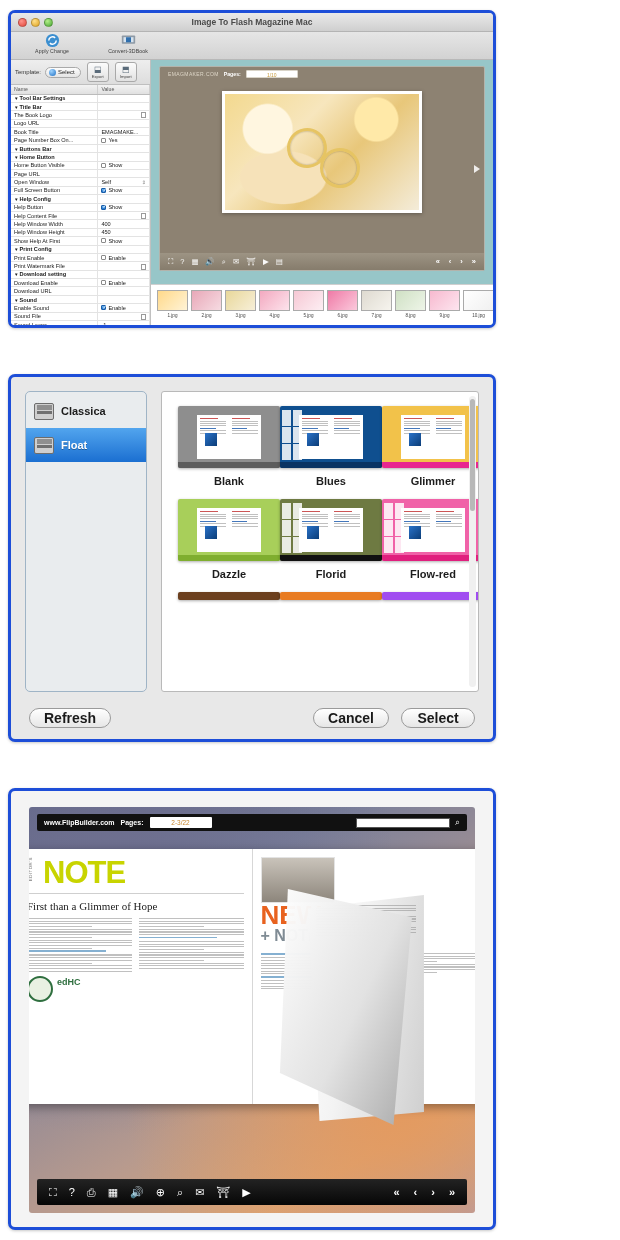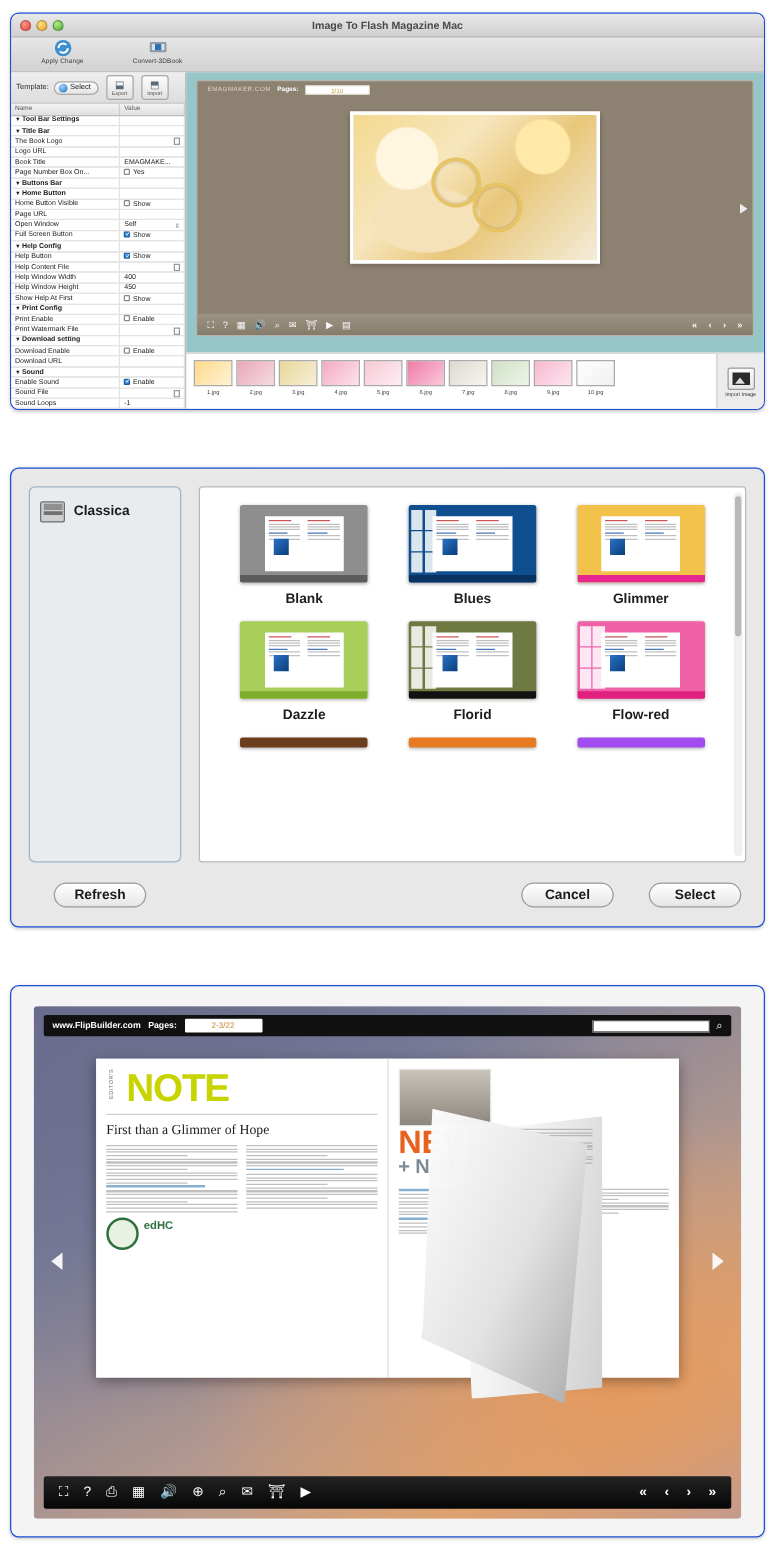--- a/index.html
+++ b/index.html
@@ -6,23 +6,23 @@
   body {
     width:620px; height:1240px;
     background:#ffffff;
     font-family:"Liberation Sans", sans-serif;
     -webkit-font-smoothing:antialiased;
     overflow:hidden;
   }
 
   
   .panel {
-    position:absolute; left:8px; width:604px;
+    position:absolute; left:8px; width:488px;
     background:#f2f2f2;
-    border:1px solid #1d4ed8;
+    border:3px solid #1d4ed8;
     border-radius:7px;
     box-shadow:0 1px 3px rgba(0,0,0,.22);
     overflow:hidden;
   }
 
   
   #panel1 { top:10px; height:318px; background:#ececec; }
   .titlebar {
     height:19px;
     background:linear-gradient(#e9e9e9,#cfcfcf);
@@ -221,22 +221,22 @@
     background:#f0f0f0; border-radius:4px;
   }
   .vthumb { position:absolute; top:3px; left:1px; width:5px; height:112px;
             background:#b8b8b8; border-radius:3px; }
 
   .p2-foot { height:52px; display:flex; align-items:center; padding:0 18px; }
   .cap-btn {
     height:20px; min-width:74px; padding:0 14px;
     background:linear-gradient(#ffffff,#e6e6e6);
     border:1px solid #9a9a9a; border-radius:10px;
-    font-size:11px; color:#1a1a1a;
-    display:flex; align-items:center; justify-content:center;margin-left:16px;
+    font-size:14px; color:#1a1a1a;
+    display:flex; align-items:center; justify-content:center;
   }
   .foot-right { margin-left:auto; display:flex; gap:12px; }
 
   
   #panel3 { top:788px; height:442px; background:#f4f4f4; }
   .p3-stage {
     position:absolute; left:18px; right:18px; top:16px; bottom:14px;
     border-radius:3px; overflow:hidden;
     background:
       radial-gradient(ellipse at 82% 74%, #e49a5f 0%, rgba(228,154,95,0) 52%),
@@ -594,20 +594,27 @@
 <div class="panel" id="panel2">
   <div class="p2-inner">
     <div class="type-list" id="type-list">
         <div class="type-item">
           <div class="tico">
             <span class="bar"></span>
             <span class="bar2"></span>
           </div>
           <span>Classica</span>
         </div>
+        <div class="type-item sel">
+          <div class="tico">
+            <span class="bar"></span>
+            <span class="bar2"></span>
+          </div>
+          <span>Float</span>
+        </div>
       </div>
 
     <div class="tpl-grid-wrap">
       <div class="tpl-grid" id="tpl-grid">
           <div class="tpl-cell">
             <div class="tpl-thumb" style="background: rgb(142, 142, 142);">
               <div class="tpl-paper">
                 <div class="pg">
                   <div class="tpl-line red"></div>
                   <div class="tpl-line"></div>

